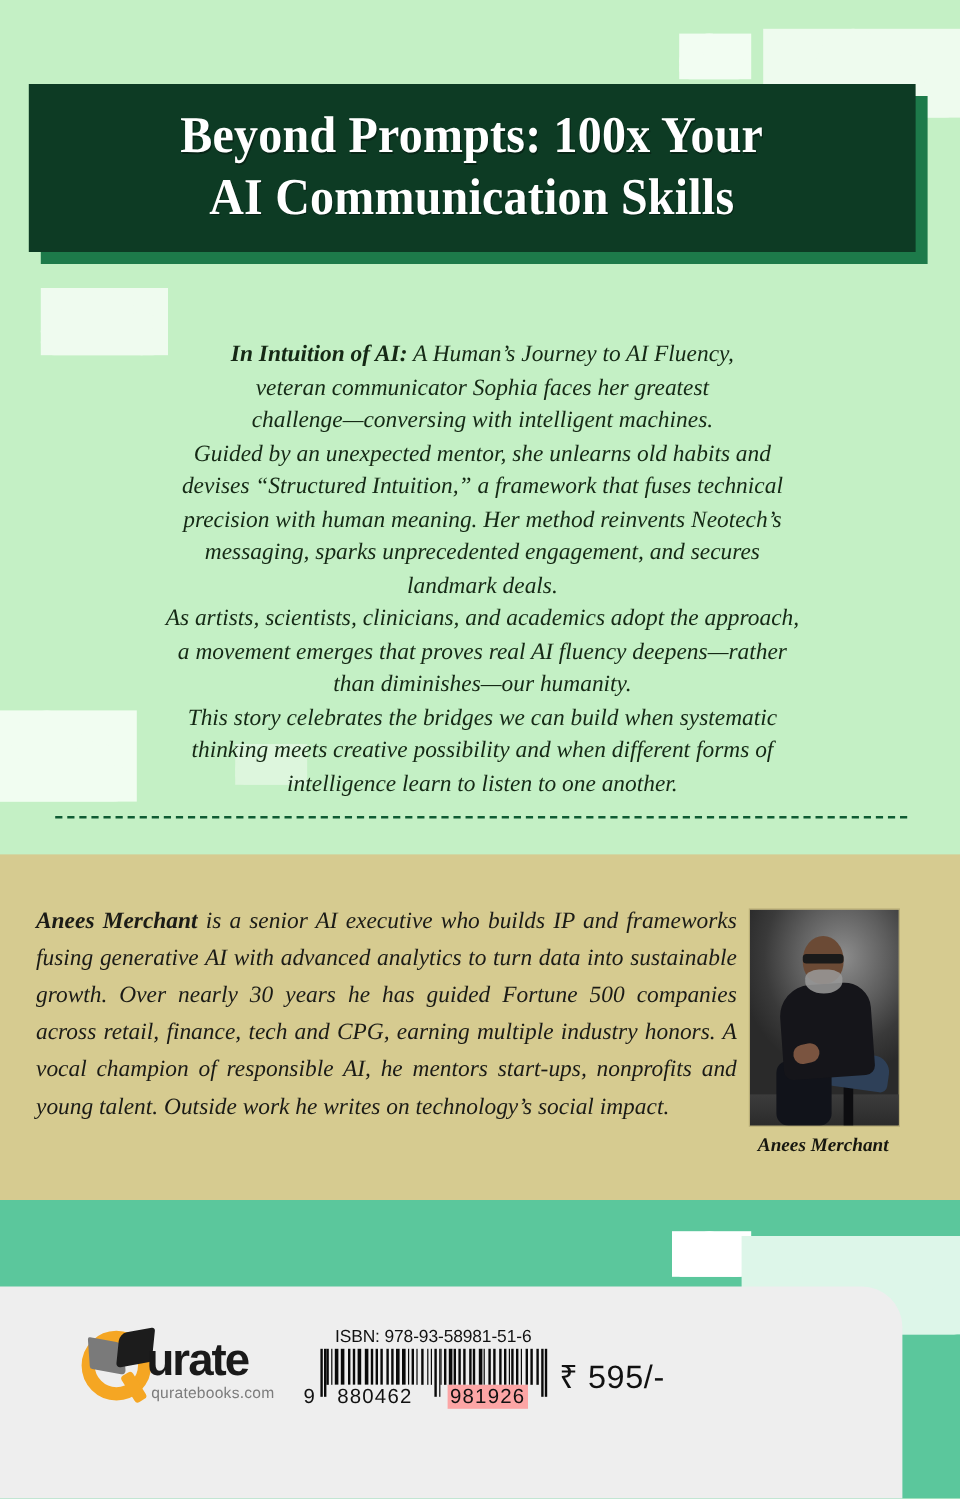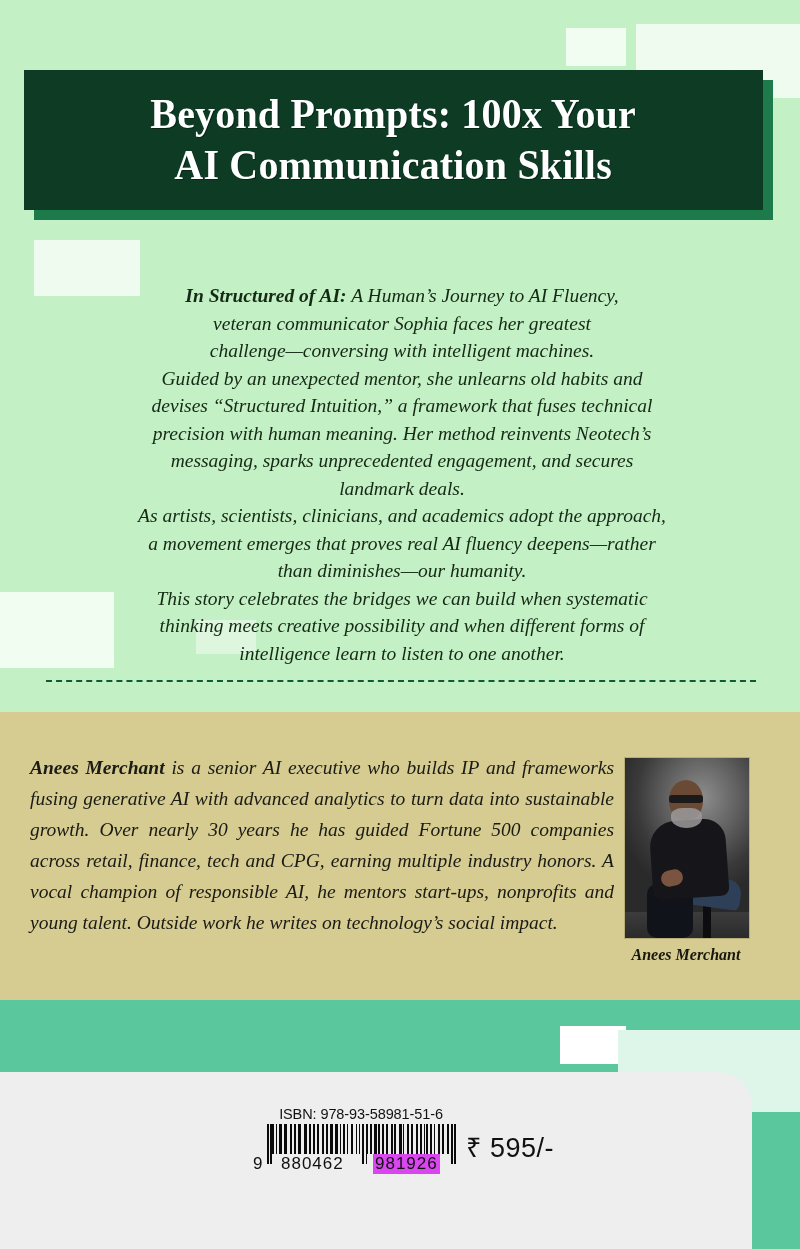--- a/index.html
+++ b/index.html
@@ -330,21 +330,21 @@
     position: relative;
     margin-top: -10px;
     height: 18px;
     font-family: "Liberation Sans", sans-serif;
     font-size: 17px;
     color: #111111;
     letter-spacing: 1px;
   }
   .bd-left  { position: absolute; left: 0px;   top: 0; }
   .bd-mid   { position: absolute; left: 26px;  top: 0; background:#eeeeee; padding: 0 2px;}
-  .bd-right { position: absolute; left: 120px; top: 0; background:#d946ef; padding: 0 2px;}
+  .bd-right { position: absolute; left: 120px; top: 0; background:#fca5a5; padding: 0 2px;}
 
   .price {
     position: absolute;
     left: 466px;
     top: 1128px;
     font-family: "Liberation Sans", sans-serif;
     font-size: 27px;
     color: #111111;
     letter-spacing: 0.5px;
   }
@@ -408,21 +408,21 @@
     <i style="left:152px; top:40px; width:38px; height:38px;"></i>
     <div class="base" style="left:4px; top:52px; width:188px; height:30px;"></div>
   </div>
 
   <div class="title-shadow"></div>
   <div class="title-box">
     <div class="title-text">Beyond Prompts: 100x Your
 AI Communication Skills</div>
   </div>
 
-  <div class="blurb"><span class="lead">In Structured of AI:</span><span> A Human’s Journey to AI Fluency,
+  <div class="blurb"><span class="lead">In Intuition of AI:</span><span> A Human’s Journey to AI Fluency,
 veteran communicator Sophia faces her greatest
 challenge—conversing with intelligent machines.
 Guided by an unexpected mentor, she unlearns old habits and
 devises “Structured Intuition,” a framework that fuses technical
 precision with human meaning. Her method reinvents Neotech’s
 messaging, sparks unprecedented engagement, and secures
 landmark deals.
 As artists, scientists, clinicians, and academics adopt the approach,
 a movement emerges that proves real AI fluency deepens—rather
 than diminishes—our humanity.
@@ -444,20 +444,28 @@
       <div class="ph-hands"></div>
       <div class="ph-head"></div>
       <div class="ph-glasses"></div>
       <div class="ph-beard"></div>
     </div>
     <div class="author-caption">Anees Merchant</div>
   </div>
 
   <div class="bottom-panel"></div>
 
+  <div class="logo">
+    <div class="logo-q"></div>
+    <div class="logo-q-tail"></div>
+    <div class="logo-book-l"></div>
+    <div class="logo-book-r"></div>
+    <div class="logo-word">urate</div>
+    <div class="logo-url">quratebooks.com</div>
+  </div>
 
   <div class="barcode-block">
     <div class="isbn-text">ISBN: 978-93-58981-51-6</div>
     <div class="barcode">
         <span style="width: 1.6px; height: 40px; background: rgb(10, 10, 10);"></span>
         <span style="width: 1.6px; height: 40px; background: transparent;"></span>
         <span style="width: 1.6px; height: 40px; background: rgb(10, 10, 10);"></span>
         <span style="width: 2px; height: 30px; background: rgb(10, 10, 10);"></span>
         <span style="width: 2px; height: 30px; background: transparent;"></span>
         <span style="width: 1px; height: 30px; background: rgb(10, 10, 10);"></span>

